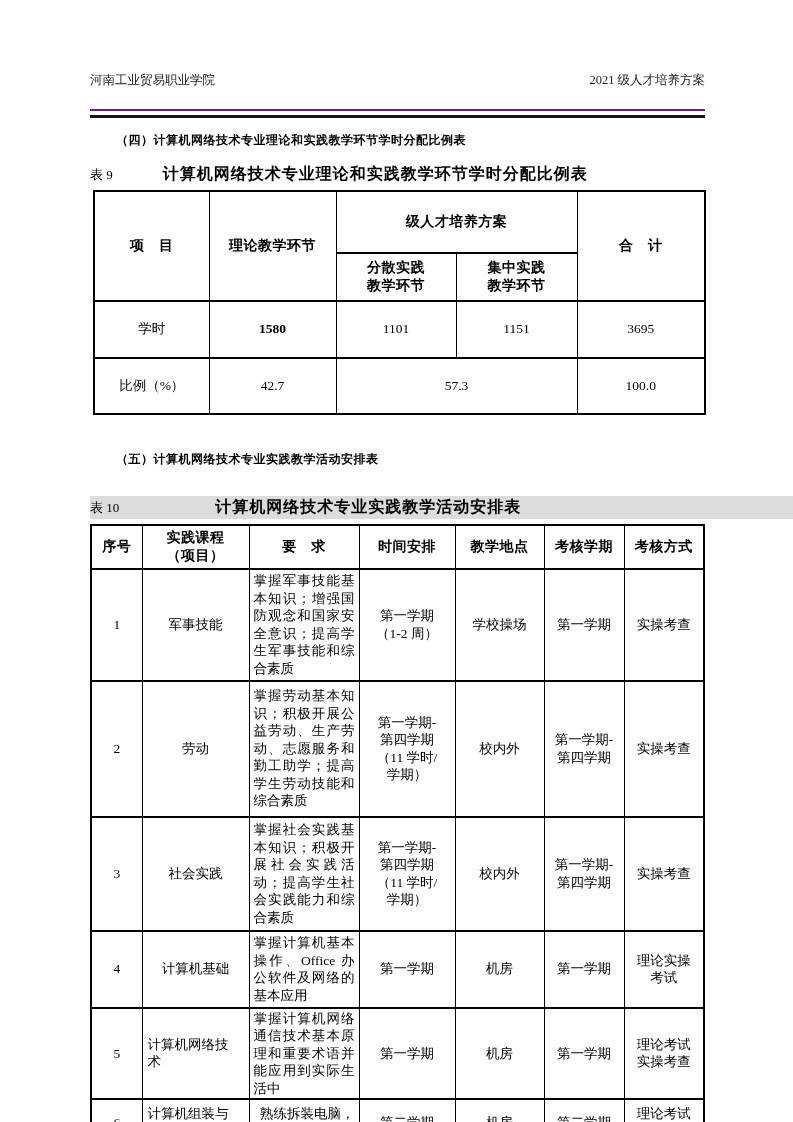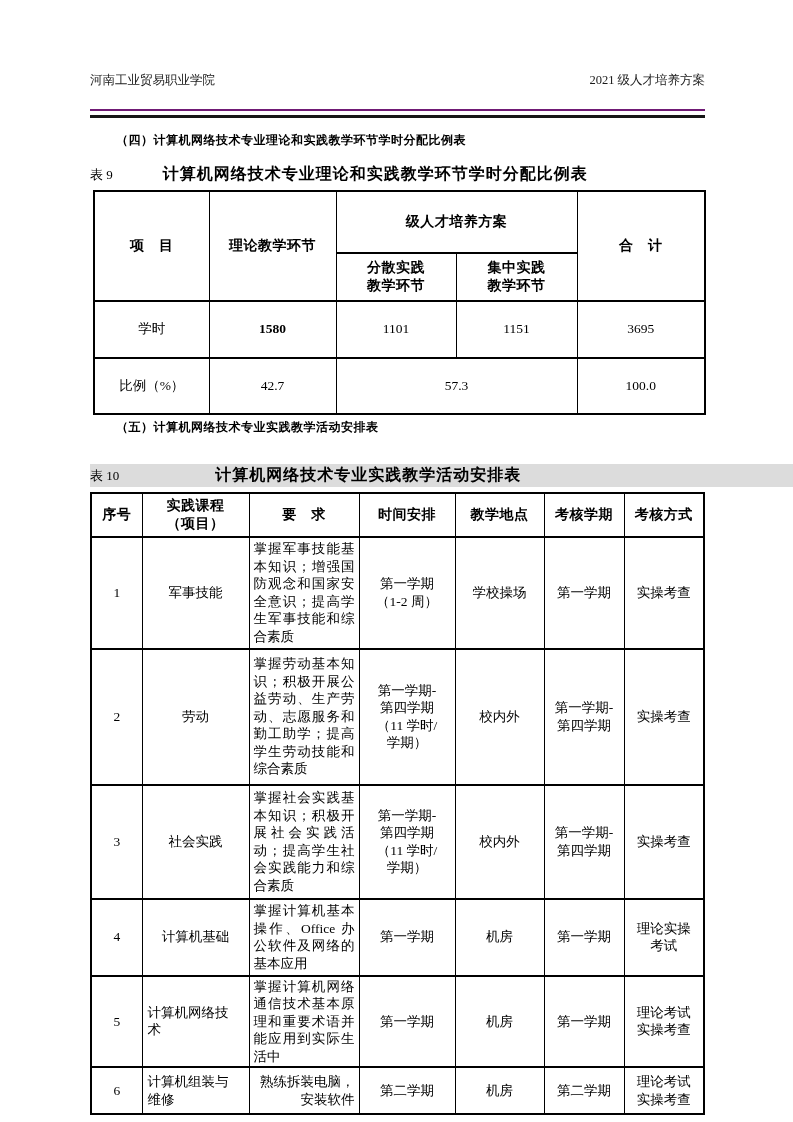--- a/index.html
+++ b/index.html
@@ -132,21 +132,21 @@
       </tr>
       <tr class="r2">
         <td>比例（%）</td>
         <td>42.7</td>
         <td colspan="2">57.3</td>
         <td>100.0</td>
       </tr>
     </tbody>
   </table>
 
-  <div class="sec" style="margin-top:4px;">（五）计算机网络技术专业实践教学活动安排表</div>
+  <div class="sec" style="margin-top:36px;">（五）计算机网络技术专业实践教学活动安排表</div>
 
   <div class="cap" style="margin-top:28px;">
     <span class="cap-inner cap-hl">
       <span class="cap-label">表 10</span>
       <span class="cap-title t10">计算机网络技术专业实践教学活动安排表</span>
     </span>
   </div>
 
   <table class="t10">
     <colgroup>

